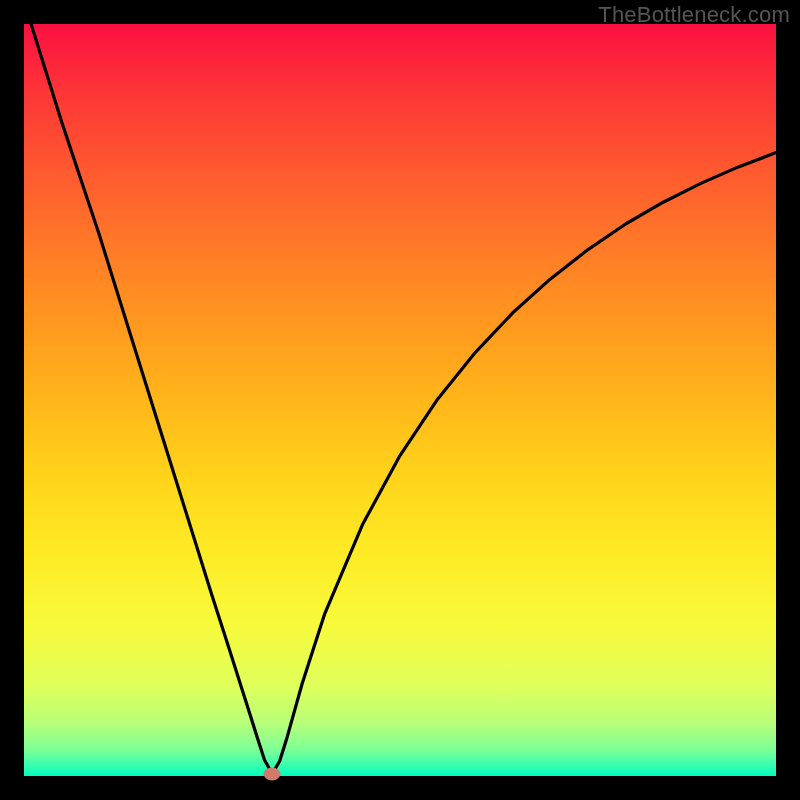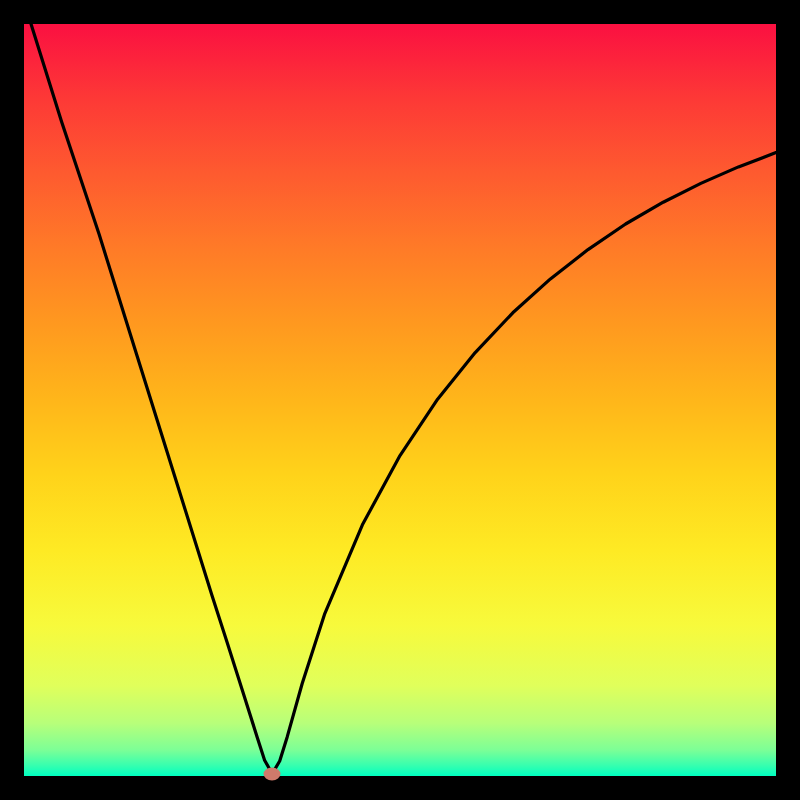--- a/index.html
+++ b/index.html
@@ -63,19 +63,20 @@
     height: 13px;
     background: #cf7a6b;
     border-radius: 50%;
     transform: translate(-50%, -50%);
     z-index: 3;
   }
 </style>
 </head>
 <body>
 <div class="outer">
+  <div class="watermark">TheBottleneck.com</div>
   <div class="plot">
     <svg class="curve" viewBox="0 0 752 752" preserveAspectRatio="none">
       <path id="curvePath" d="M0.0 -22.6 L37.6 97.8 L75.2 210.6 L112.8 330.9 L150.4 451.2 L188.0 571.5 L203.0 618.1 L218.1 665.5 L233.1 712.9 L240.6 736.2 L248.2 749.7 L255.7 737.0 L263.2 712.9 L278.2 659.5 L300.8 589.6 L338.4 500.8 L376.0 431.6 L413.6 375.2 L451.2 328.6 L488.8 288.8 L526.4 254.9 L564.0 225.6 L601.6 200.0 L639.2 178.2 L676.8 159.4 L714.4 142.9 L752.0 128.6" fill="none" stroke="#000" stroke-width="3.2" stroke-linecap="round" stroke-linejoin="round"></path>
     </svg>
     <div class="marker" id="minMarker" style="left: 248.16px; top: 749.744px;"></div>
   </div>
 </div>
 
 </body></html>

